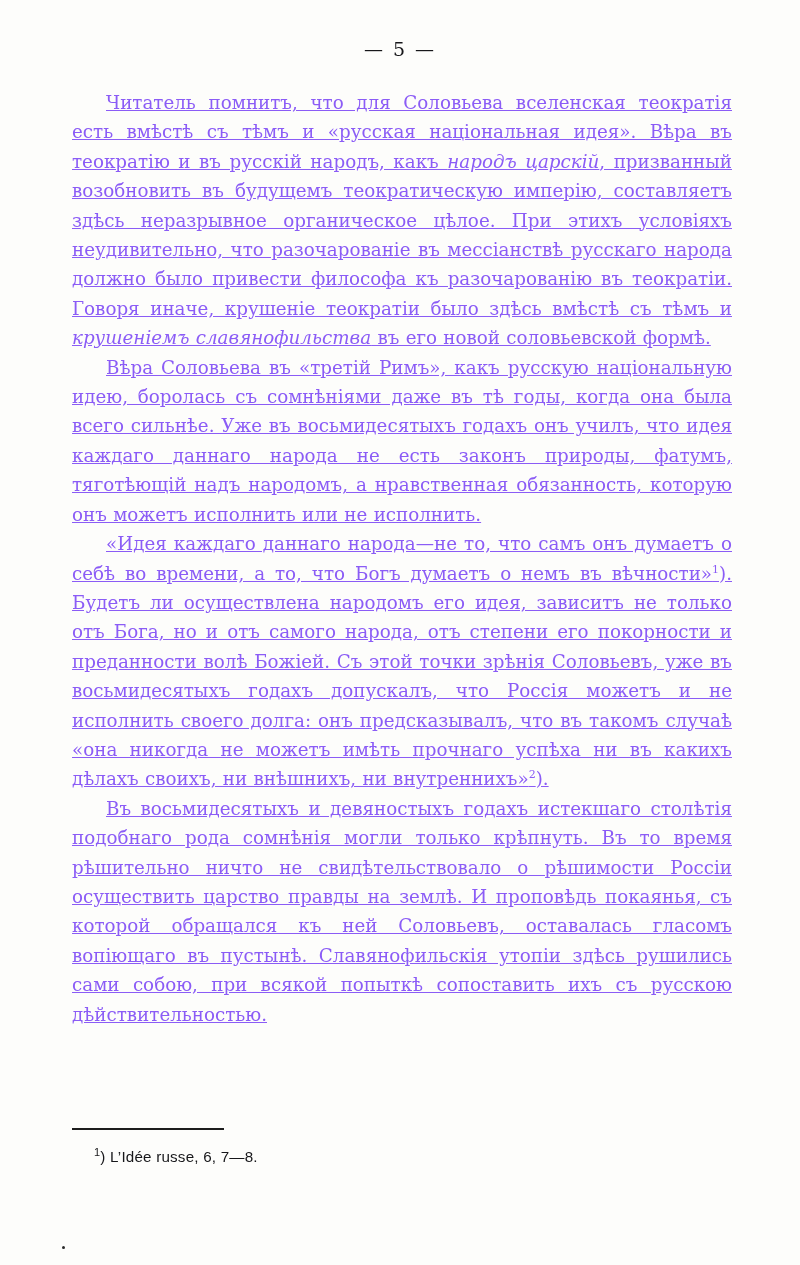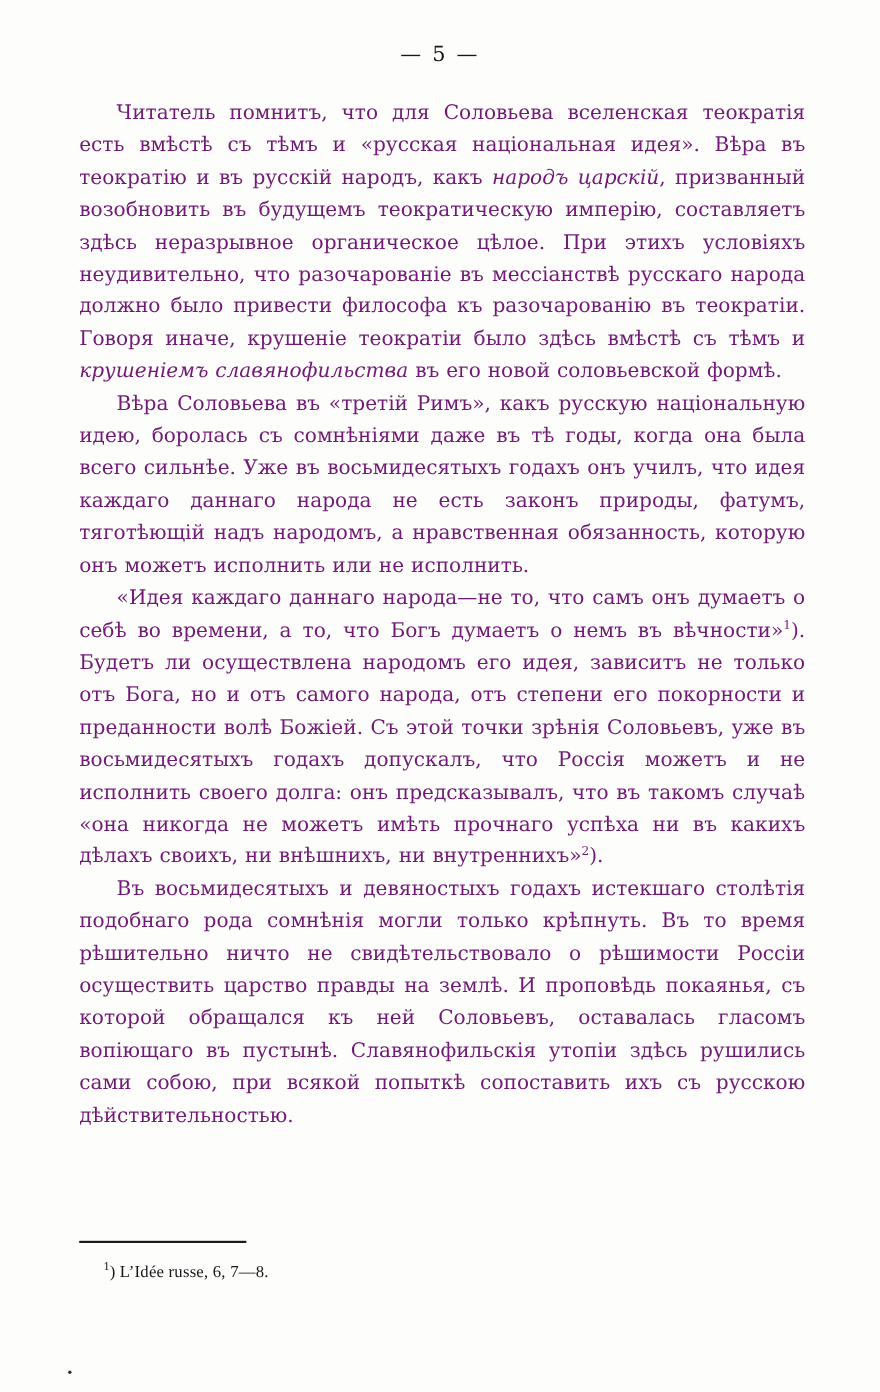--- a/index.html
+++ b/index.html
@@ -36,25 +36,26 @@
     left: 72px;
     top: 88px;
     width: 660px;
   }
   p.para {
     margin: 0 0 0 0;
     text-indent: 34px;
     text-align: justify;
     font-size: 18.3px;
     line-height: 29.4px;
-    color: #701a75;
+    color: #8b5cf6;
     word-spacing: 0.5px;
     font-family: "DejaVu Serif", serif;
     -webkit-hyphens: none;
     hyphens: none;
+    text-decoration: underline;
   }
   p.para + p.para {
     margin-top: 0px;
   }
   .it {
     font-style: italic;
   }
   sup.fn {
     font-size: 11px;
     vertical-align: super;
@@ -72,21 +73,21 @@
     border-top: 2px solid #1d1d1d;
     margin: 0 0 14px 0;
   }
   .fn-line {
     font-size: 15.2px;
     line-height: 25px;
     text-indent: 22px;
     margin: 0;
     color: #17171a;
     letter-spacing: 0.2px;
-    font-family: Liberation Serif, serif;
+    font-family: Liberation Sans, sans-serif;
   }
   .dot-mark {
     position: absolute;
     left: 62px;
     top: 1246px;
     width: 3px;
     height: 3px;
     background: #2b2b2b;
     border-radius: 50%;
   }

